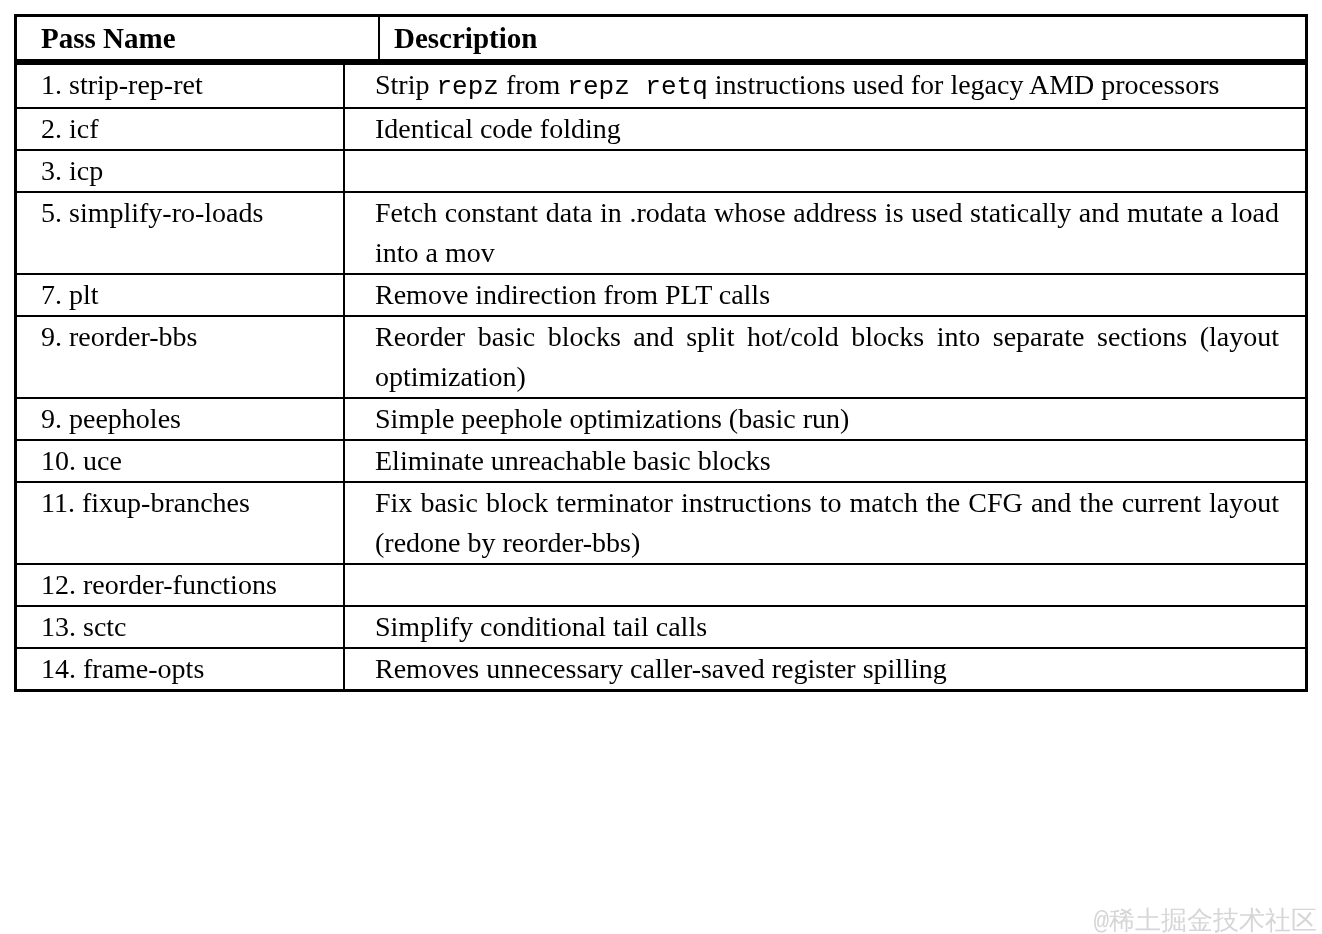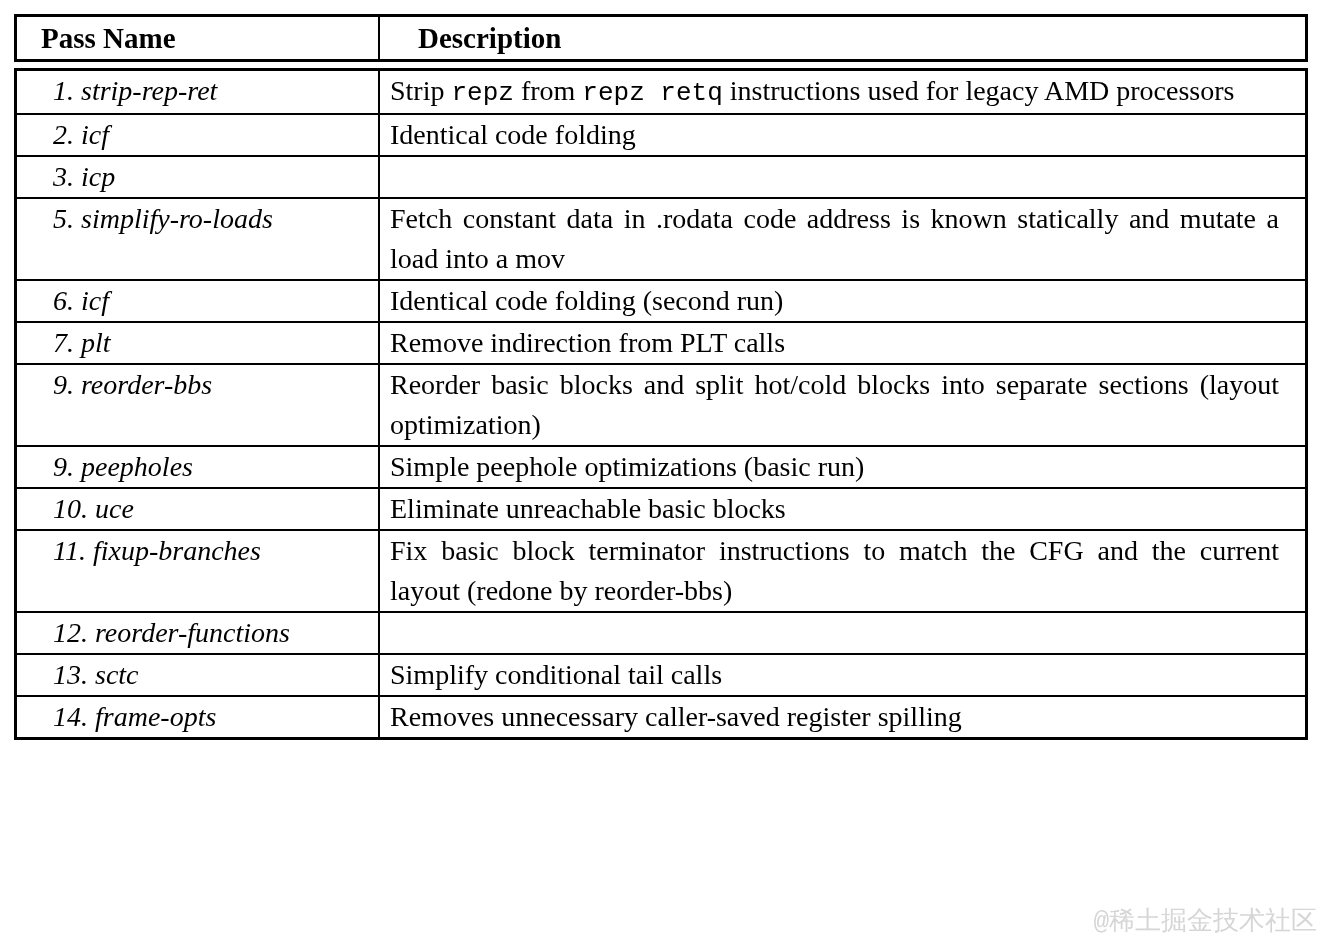--- a/index.html
+++ b/index.html
@@ -20,62 +20,60 @@
     position: absolute;
     left: 14px;
     top: 14px;
     width: 1294px;
   }
   .thead {
     display: flex;
     box-sizing: border-box;
     border: 3px solid #000;
     height: 48px;
-    margin-bottom: 6px;
     font-weight: bold;
     font-size: 29px;
     line-height: 42px;
   }
   .th-pass {
     box-sizing: border-box;
     width: 363px;
     flex-shrink: 0;
     border-right: 2px solid #000;
     padding-left: 24px;
   }
   .th-desc {
     box-sizing: border-box;
     flex: 1;
-    padding-left: 38px;
+    padding-left: 14px;
   }
   .tbody {
     border: 3px solid #000;
   }
   .tr {
     display: flex;
     border-bottom: 2px solid #000;
   }
   .tr:last-child {
     border-bottom: none;
   }
   .td {
     box-sizing: border-box;
     font-size: 28px;
     line-height: 40px;
   }
   .td-pass {
-    width: 363px;
+    width: 328px;
     flex-shrink: 0;
     border-right: 2px solid #000;
-    padding-left: 36px;
-    font-style: italic;
+    padding-left: 24px;
   }
   .td-desc {
     flex: 1;
-    padding-left: 10px;
+    padding-left: 30px;
     padding-right: 26px;
     text-align: justify;
   }
   .mono {
     font-family: "Liberation Mono", monospace;
     font-size: 26px;
   }
   .watermark {
     position: absolute;
     right: 5px;
@@ -110,27 +108,23 @@
         <div class="td td-desc">Identical code folding</div>
       </div>
 
       <div class="tr">
         <div class="td td-pass">3. icp</div>
       </div>
 
 
       <div class="tr">
         <div class="td td-pass">5. simplify-ro-loads</div>
-        <div class="td td-desc">Fetch constant data in .rodata code address is known statically and mutate a load into a mov</div>
+        <div class="td td-desc">Fetch constant data in .rodata whose address is used statically and mutate a load into a mov</div>
       </div>
 
-      <div class="tr">
-        <div class="td td-pass">6. icf</div>
-        <div class="td td-desc">Identical code folding (second run)</div>
-      </div>
 
       <div class="tr">
         <div class="td td-pass">7. plt</div>
         <div class="td td-desc">Remove indirection from PLT calls</div>
       </div>
 
       <div class="tr">
         <div class="td td-pass">9. reorder-bbs</div>
         <div class="td td-desc">Reorder basic blocks and split hot/cold blocks into separate sections (layout optimization)</div>
       </div>

